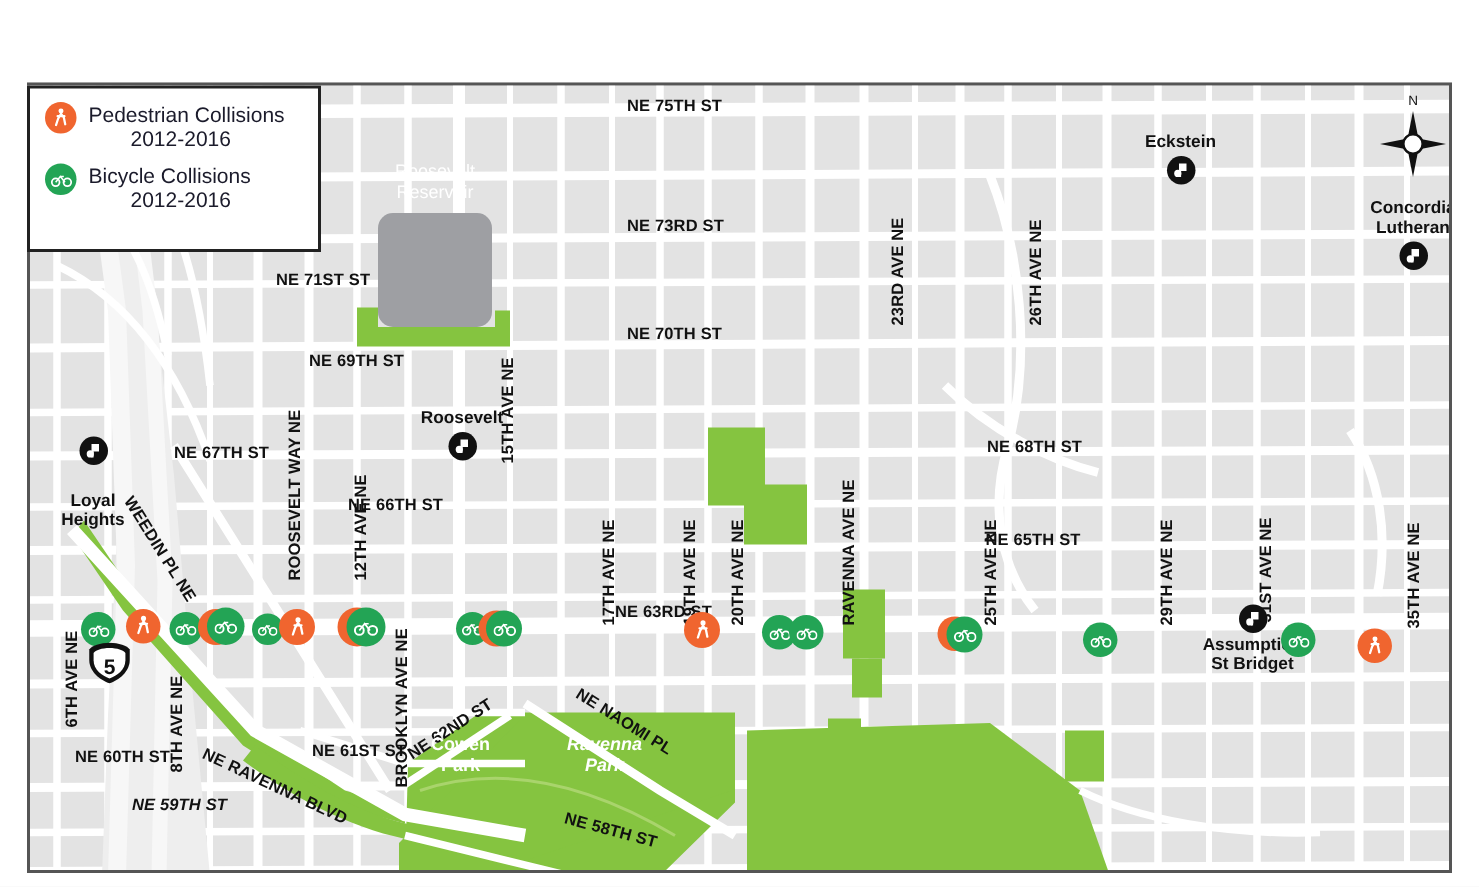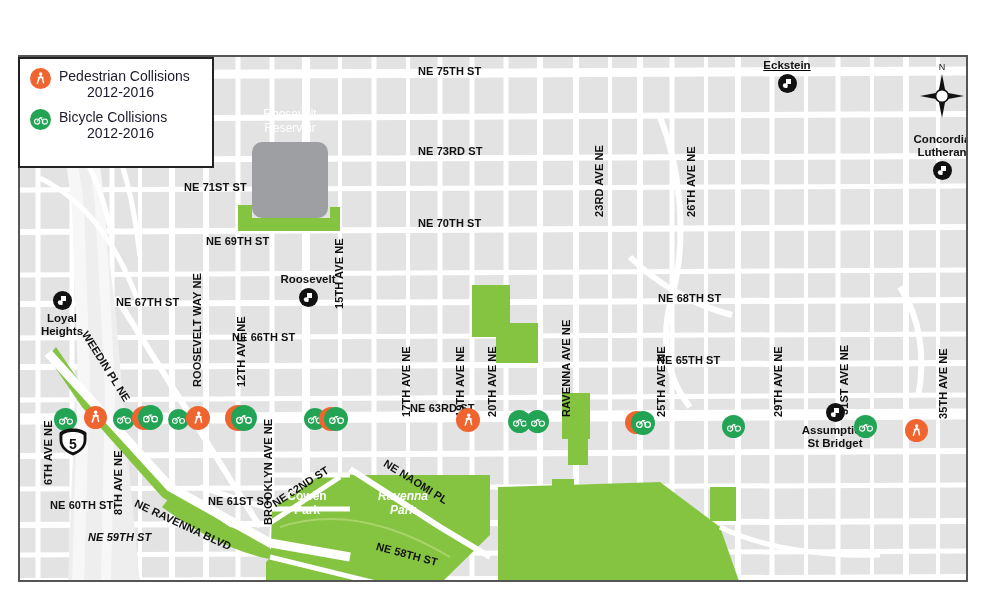--- a/index.html
+++ b/index.html
@@ -287,39 +287,39 @@
       <div>Park</div>
     </div>
 
     <div class="landmark" style="left:0px; top:234px; width:84px;">
       <div class="landmark-dot">
         <svg width="11" height="11" viewBox="0 0 11 11">
             <path d="M4 1 L4 10 L5.4 10 L5.4 6 L9 6 L9 1 Z" fill="#fff"></path>
             <circle cx="3.2" cy="7.6" r="2.4" fill="#fff"></circle>
           </svg>
       </div>
-      <div class="landmark-label" style="margin-top:2px;">
+      <div class="landmark-label" style="margin-top:18px;">
         <div>Loyal</div>
         <div>Heights</div>
       </div>
     </div>
 
     <div class="landmark" style="left:238px; top:216px; width:100px;">
       <div class="landmark-label">
         <div>Roosevelt</div>
       </div>
       <div class="landmark-dot" style="margin-top:2px;">
         <svg width="11" height="11" viewBox="0 0 11 11">
             <path d="M4 1 L4 10 L5.4 10 L5.4 6 L9 6 L9 1 Z" fill="#fff"></path>
             <circle cx="3.2" cy="7.6" r="2.4" fill="#fff"></circle>
           </svg>
       </div>
     </div>
 
-    <div class="landmark" style="left:712px; top:2px; width:110px;text-decoration:underline;">
+    <div class="landmark" style="left:712px; top:32px; width:110px;">
       <div class="landmark-label">
         <div>Eckstein</div>
       </div>
       <div class="landmark-dot" style="margin-top:2px;">
         <svg width="11" height="11" viewBox="0 0 11 11">
             <path d="M4 1 L4 10 L5.4 10 L5.4 6 L9 6 L9 1 Z" fill="#fff"></path>
             <circle cx="3.2" cy="7.6" r="2.4" fill="#fff"></circle>
           </svg>
       </div>
     </div>

